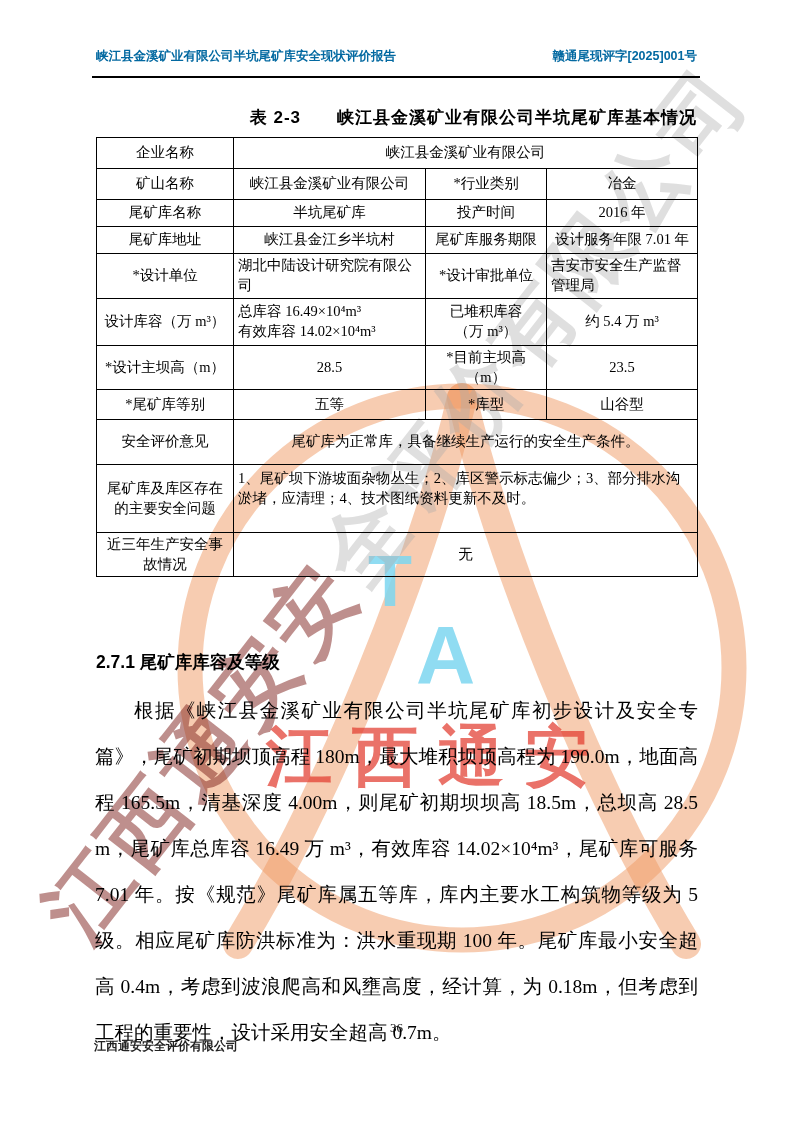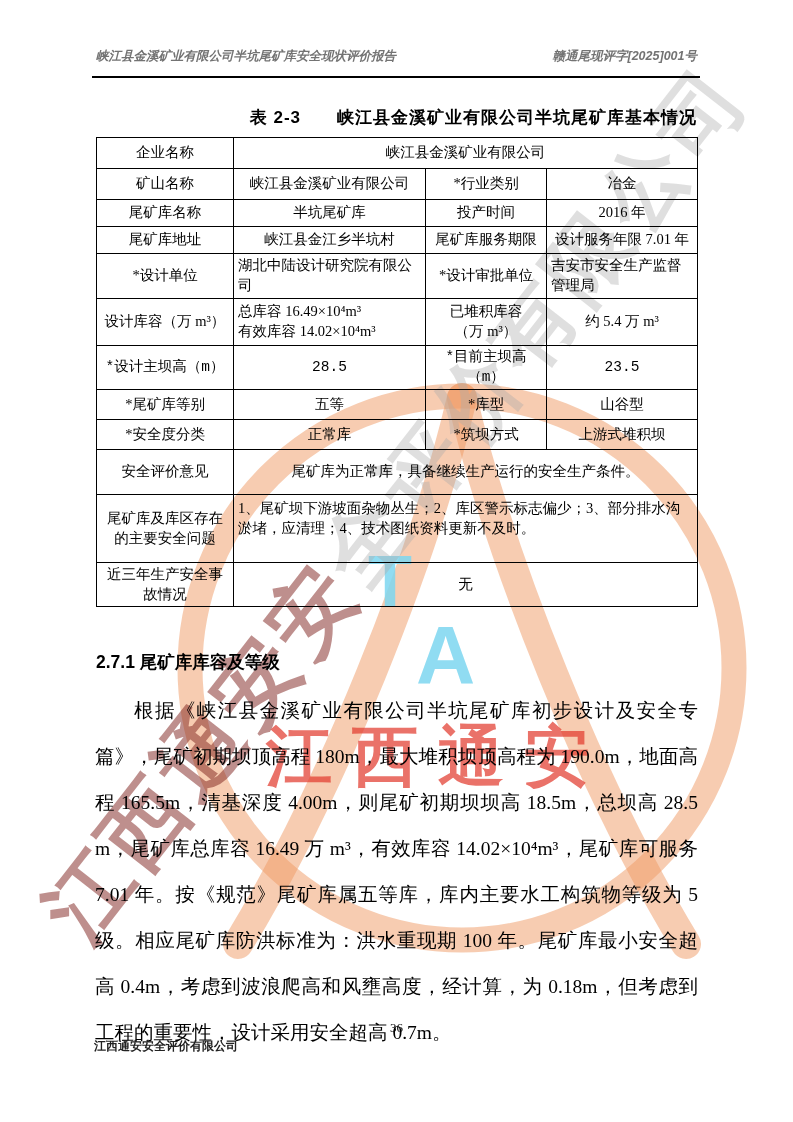--- a/index.html
+++ b/index.html
@@ -11,21 +11,21 @@
     overflow:hidden;
     font-family:"Liberation Serif","DejaVu Serif",serif;
     color:#000;
   }
   .content{position:relative;z-index:2;}
   
   .header{
     position:absolute;left:96px;top:48px;width:601px;
     display:flex;justify-content:space-between;align-items:flex-end;
     font-family:"Liberation Sans","DejaVu Sans",sans-serif;
-    font-weight:bold;font-size:12.5px;color:#737373;font-style:italic;
+    font-weight:bold;font-size:12.5px;color:#0369a1;
   }
   .header-rule{
     position:absolute;left:92px;top:76px;width:608px;height:2px;background:#000;
   }
   
   .table-title{
     position:absolute;left:96px;top:106px;width:601px;
     text-align:right;font-weight:bold;font-size:17px;
     font-family:"Liberation Sans","DejaVu Sans",sans-serif;
     letter-spacing:1px;
@@ -39,21 +39,21 @@
   table.basic td{
     border:1px solid #000;
     padding:2px 4px;
     text-align:center;vertical-align:middle;
     word-break:break-all;
   }
   table.basic td.left{text-align:left;}
   table.basic td.prewrap{white-space:pre-line;}
   table.basic td.topalign{vertical-align:top;padding-top:4px;}
   tr.r1{height:31px;} tr.r2{height:31px;} tr.r3{height:27px;} tr.r4{height:27px;}
-  tr.r5{height:45px;} tr.r6{height:47px;} tr.r7{height:33px;font-family:Liberation Mono, monospace;} tr.r8{height:30px;}
+  tr.r5{height:45px;} tr.r6{height:47px;} tr.r7{height:33px;} tr.r8{height:30px;}
   tr.r9{height:30px;} tr.r10{height:54px;} tr.r11{height:45px;} tr.r12{height:68px;}
   tr.r13{height:34px;}
   
   .section-heading{
     position:absolute;left:96px;top:650px;width:601px;
     font-family:"Liberation Sans","DejaVu Sans",sans-serif;
     font-weight:bold;font-size:17.5px;
   }
   .body-paragraph{
     position:absolute;left:95px;top:688px;width:603px;
@@ -175,26 +175,20 @@
         <td>28.5</td>
         <td>*目前主坝高（m）</td>
         <td>23.5</td>
       </tr>
       <tr class="r8">
         <td>*尾矿库等别</td>
         <td>五等</td>
         <td>*库型</td>
         <td>山谷型</td>
       </tr>
-      <tr class="r9">
-        <td>*安全度分类</td>
-        <td>正常库</td>
-        <td>*筑坝方式</td>
-        <td>上游式堆积坝</td>
-      </tr>
       <tr class="r11">
         <td>安全评价意见</td>
         <td colspan="3">尾矿库为正常库，具备继续生产运行的安全生产条件。</td>
       </tr>
       <tr class="r12">
         <td>尾矿库及库区存在的主要安全问题</td>
         <td colspan="3" class="left topalign">1、尾矿坝下游坡面杂物丛生；2、库区警示标志偏少；3、部分排水沟淤堵，应清理；4、技术图纸资料更新不及时。</td>
       </tr>
       <tr class="r13">
         <td>近三年生产安全事故情况</td>

